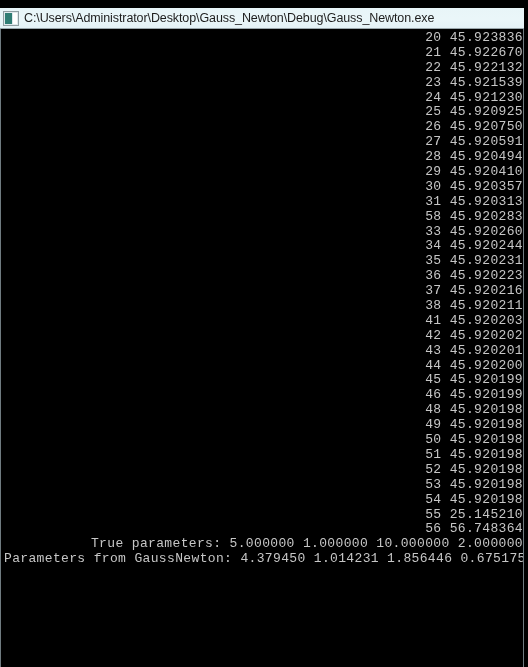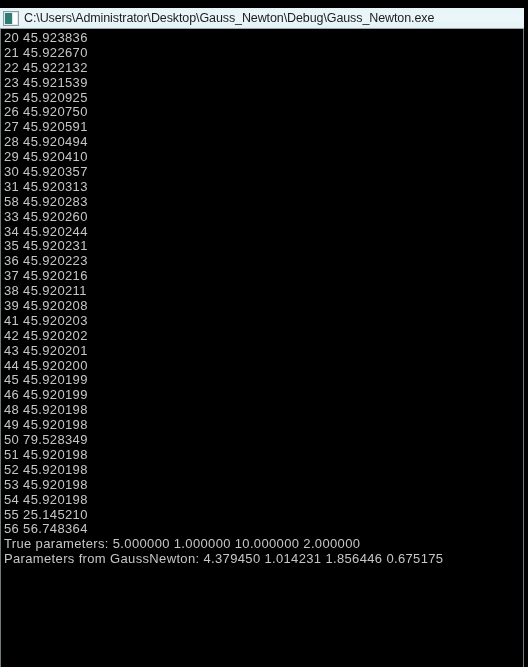--- a/index.html
+++ b/index.html
@@ -84,27 +84,28 @@
     bottom: 0;
     background: #000000;
     border-left: 1px solid #6f7b80;
     border-right: 1px solid #6f7b80;
     box-sizing: border-box;
     overflow: hidden;
     padding: 2px 0 0 3px;
   }
 
   .console-line {
-    font-family: Liberation Sans, sans-serif;
+    font-family: Liberation Mono, monospace;
     font-size: 13px;
     line-height: 14.9px;
     color: #c6c6c6;
     white-space: pre;
     letter-spacing: 0.35px;
     height: 14.9px;
+    text-align: right;
   }
 
   .console-cursor-line {
     height: 10px;
   }
 </style>
 </head>
 <body>
 
 <div class="window">
@@ -113,44 +114,44 @@
     <div class="titlebar-icon"></div>
     <div class="titlebar-text">C:\Users\Administrator\Desktop\Gauss_Newton\Debug\Gauss_Newton.exe</div>
   </div>
 
   <div class="console">
     <div id="console-lines">
         <div class="console-line">20 45.923836</div>
         <div class="console-line">21 45.922670</div>
         <div class="console-line">22 45.922132</div>
         <div class="console-line">23 45.921539</div>
+        <div class="console-line">24 45.921230</div>
         <div class="console-line">25 45.920925</div>
         <div class="console-line">26 45.920750</div>
         <div class="console-line">27 45.920591</div>
         <div class="console-line">28 45.920494</div>
         <div class="console-line">29 45.920410</div>
         <div class="console-line">30 45.920357</div>
         <div class="console-line">31 45.920313</div>
         <div class="console-line">58 45.920283</div>
         <div class="console-line">33 45.920260</div>
         <div class="console-line">34 45.920244</div>
         <div class="console-line">35 45.920231</div>
         <div class="console-line">36 45.920223</div>
         <div class="console-line">37 45.920216</div>
         <div class="console-line">38 45.920211</div>
-        <div class="console-line">39 45.920208</div>
         <div class="console-line">41 45.920203</div>
         <div class="console-line">42 45.920202</div>
         <div class="console-line">43 45.920201</div>
         <div class="console-line">44 45.920200</div>
         <div class="console-line">45 45.920199</div>
         <div class="console-line">46 45.920199</div>
         <div class="console-line">48 45.920198</div>
         <div class="console-line">49 45.920198</div>
-        <div class="console-line">50 79.528349</div>
+        <div class="console-line">50 45.920198</div>
         <div class="console-line">51 45.920198</div>
         <div class="console-line">52 45.920198</div>
         <div class="console-line">53 45.920198</div>
         <div class="console-line">54 45.920198</div>
         <div class="console-line">55 25.145210</div>
         <div class="console-line">56 56.748364</div>
         <div class="console-line">True parameters: 5.000000 1.000000 10.000000 2.000000</div>
         <div class="console-line">Parameters from GaussNewton: 4.379450 1.014231 1.856446 0.675175</div>
       </div>
     <div class="console-line console-cursor-line"></div>

